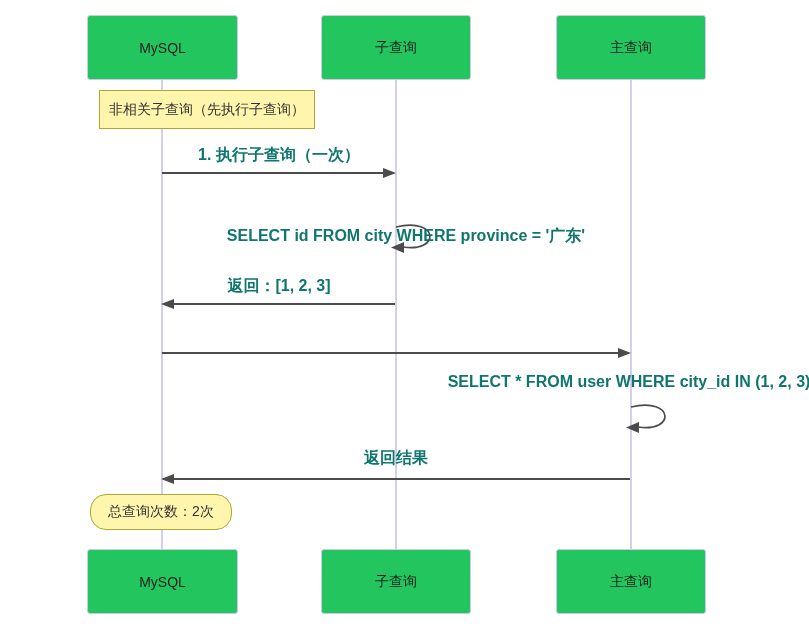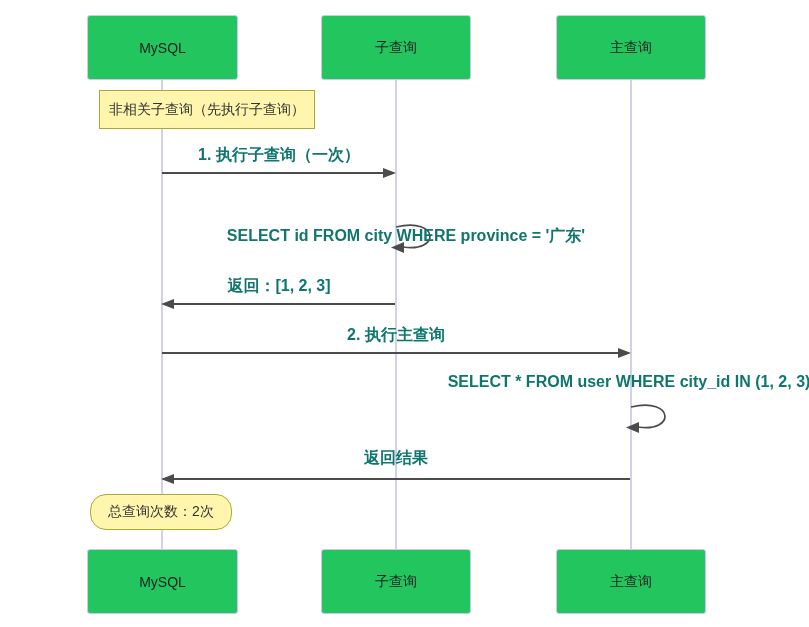--- a/index.html
+++ b/index.html
@@ -75,21 +75,20 @@
 
   <div class="msg" style="left:206px;top:194px;width:400px;margin-top:32px;">SELECT id FROM city WHERE province = '广东'</div>
   <svg class="selfloop" style="left:388px;top:220px;" width="62" height="36" viewBox="0 0 62 36">
     <path d="M8 7 C 52 -3, 52 33, 15 27" fill="none" stroke="#4b4b4b" stroke-width="1.7"></path>
     <polygon points="16,22 3,27.5 16,33" fill="#4b4b4b"></polygon>
   </svg>
 
   <div class="msg" style="left:162px;top:276px;width:234px;">返回：[1, 2, 3]</div>
   <div class="arrow left" style="left:163px;top:303px;width:232px;"></div>
 
-  <div class="msg" style="left:162px;top:325px;width:468px;">2. 执行主查询</div>
   <div class="arrow right" style="left:162px;top:352px;width:467px;"></div>
 
   <div class="msg" style="left:429px;top:372px;width:400px;">SELECT * FROM user WHERE city_id IN (1, 2, 3)</div>
   <svg class="selfloop" style="left:623px;top:400px;" width="62" height="36" viewBox="0 0 62 36">
     <path d="M8 7 C 52 -3, 52 33, 15 27" fill="none" stroke="#4b4b4b" stroke-width="1.7"></path>
     <polygon points="16,22 3,27.5 16,33" fill="#4b4b4b"></polygon>
   </svg>
 
   <div class="msg" style="left:162px;top:448px;width:468px;">返回结果</div>
   <div class="arrow left" style="left:163px;top:478px;width:467px;"></div>

